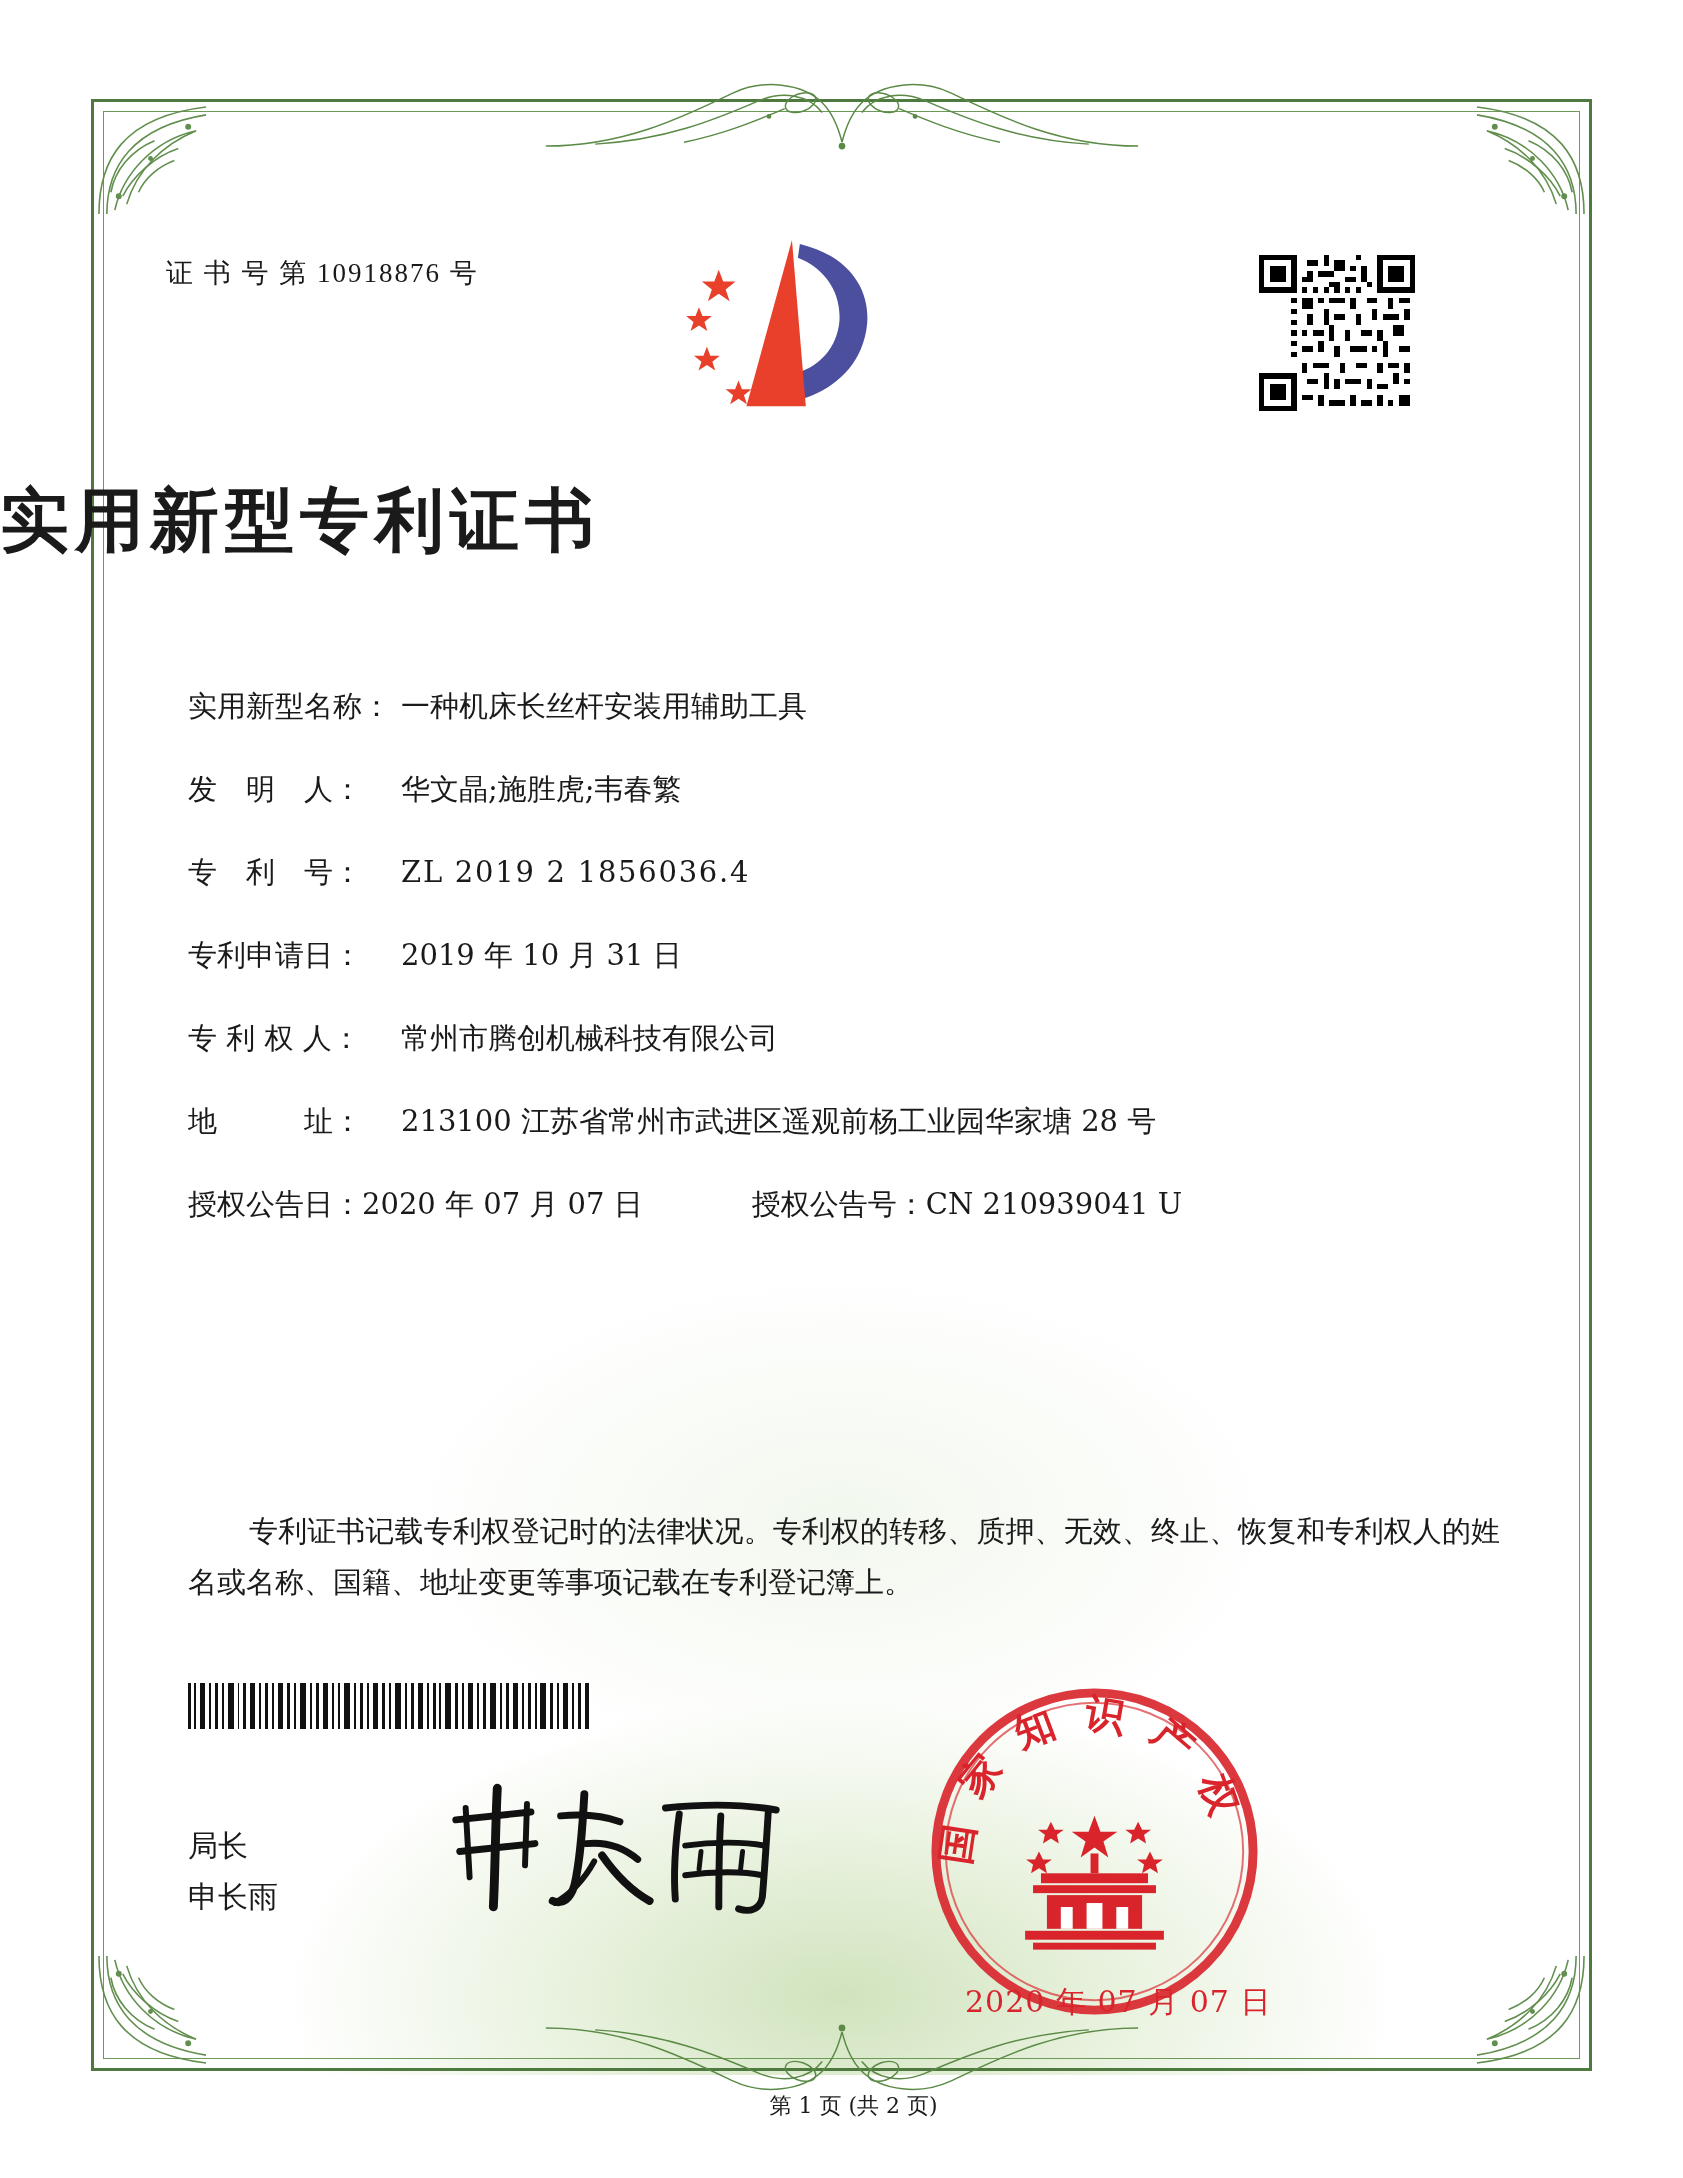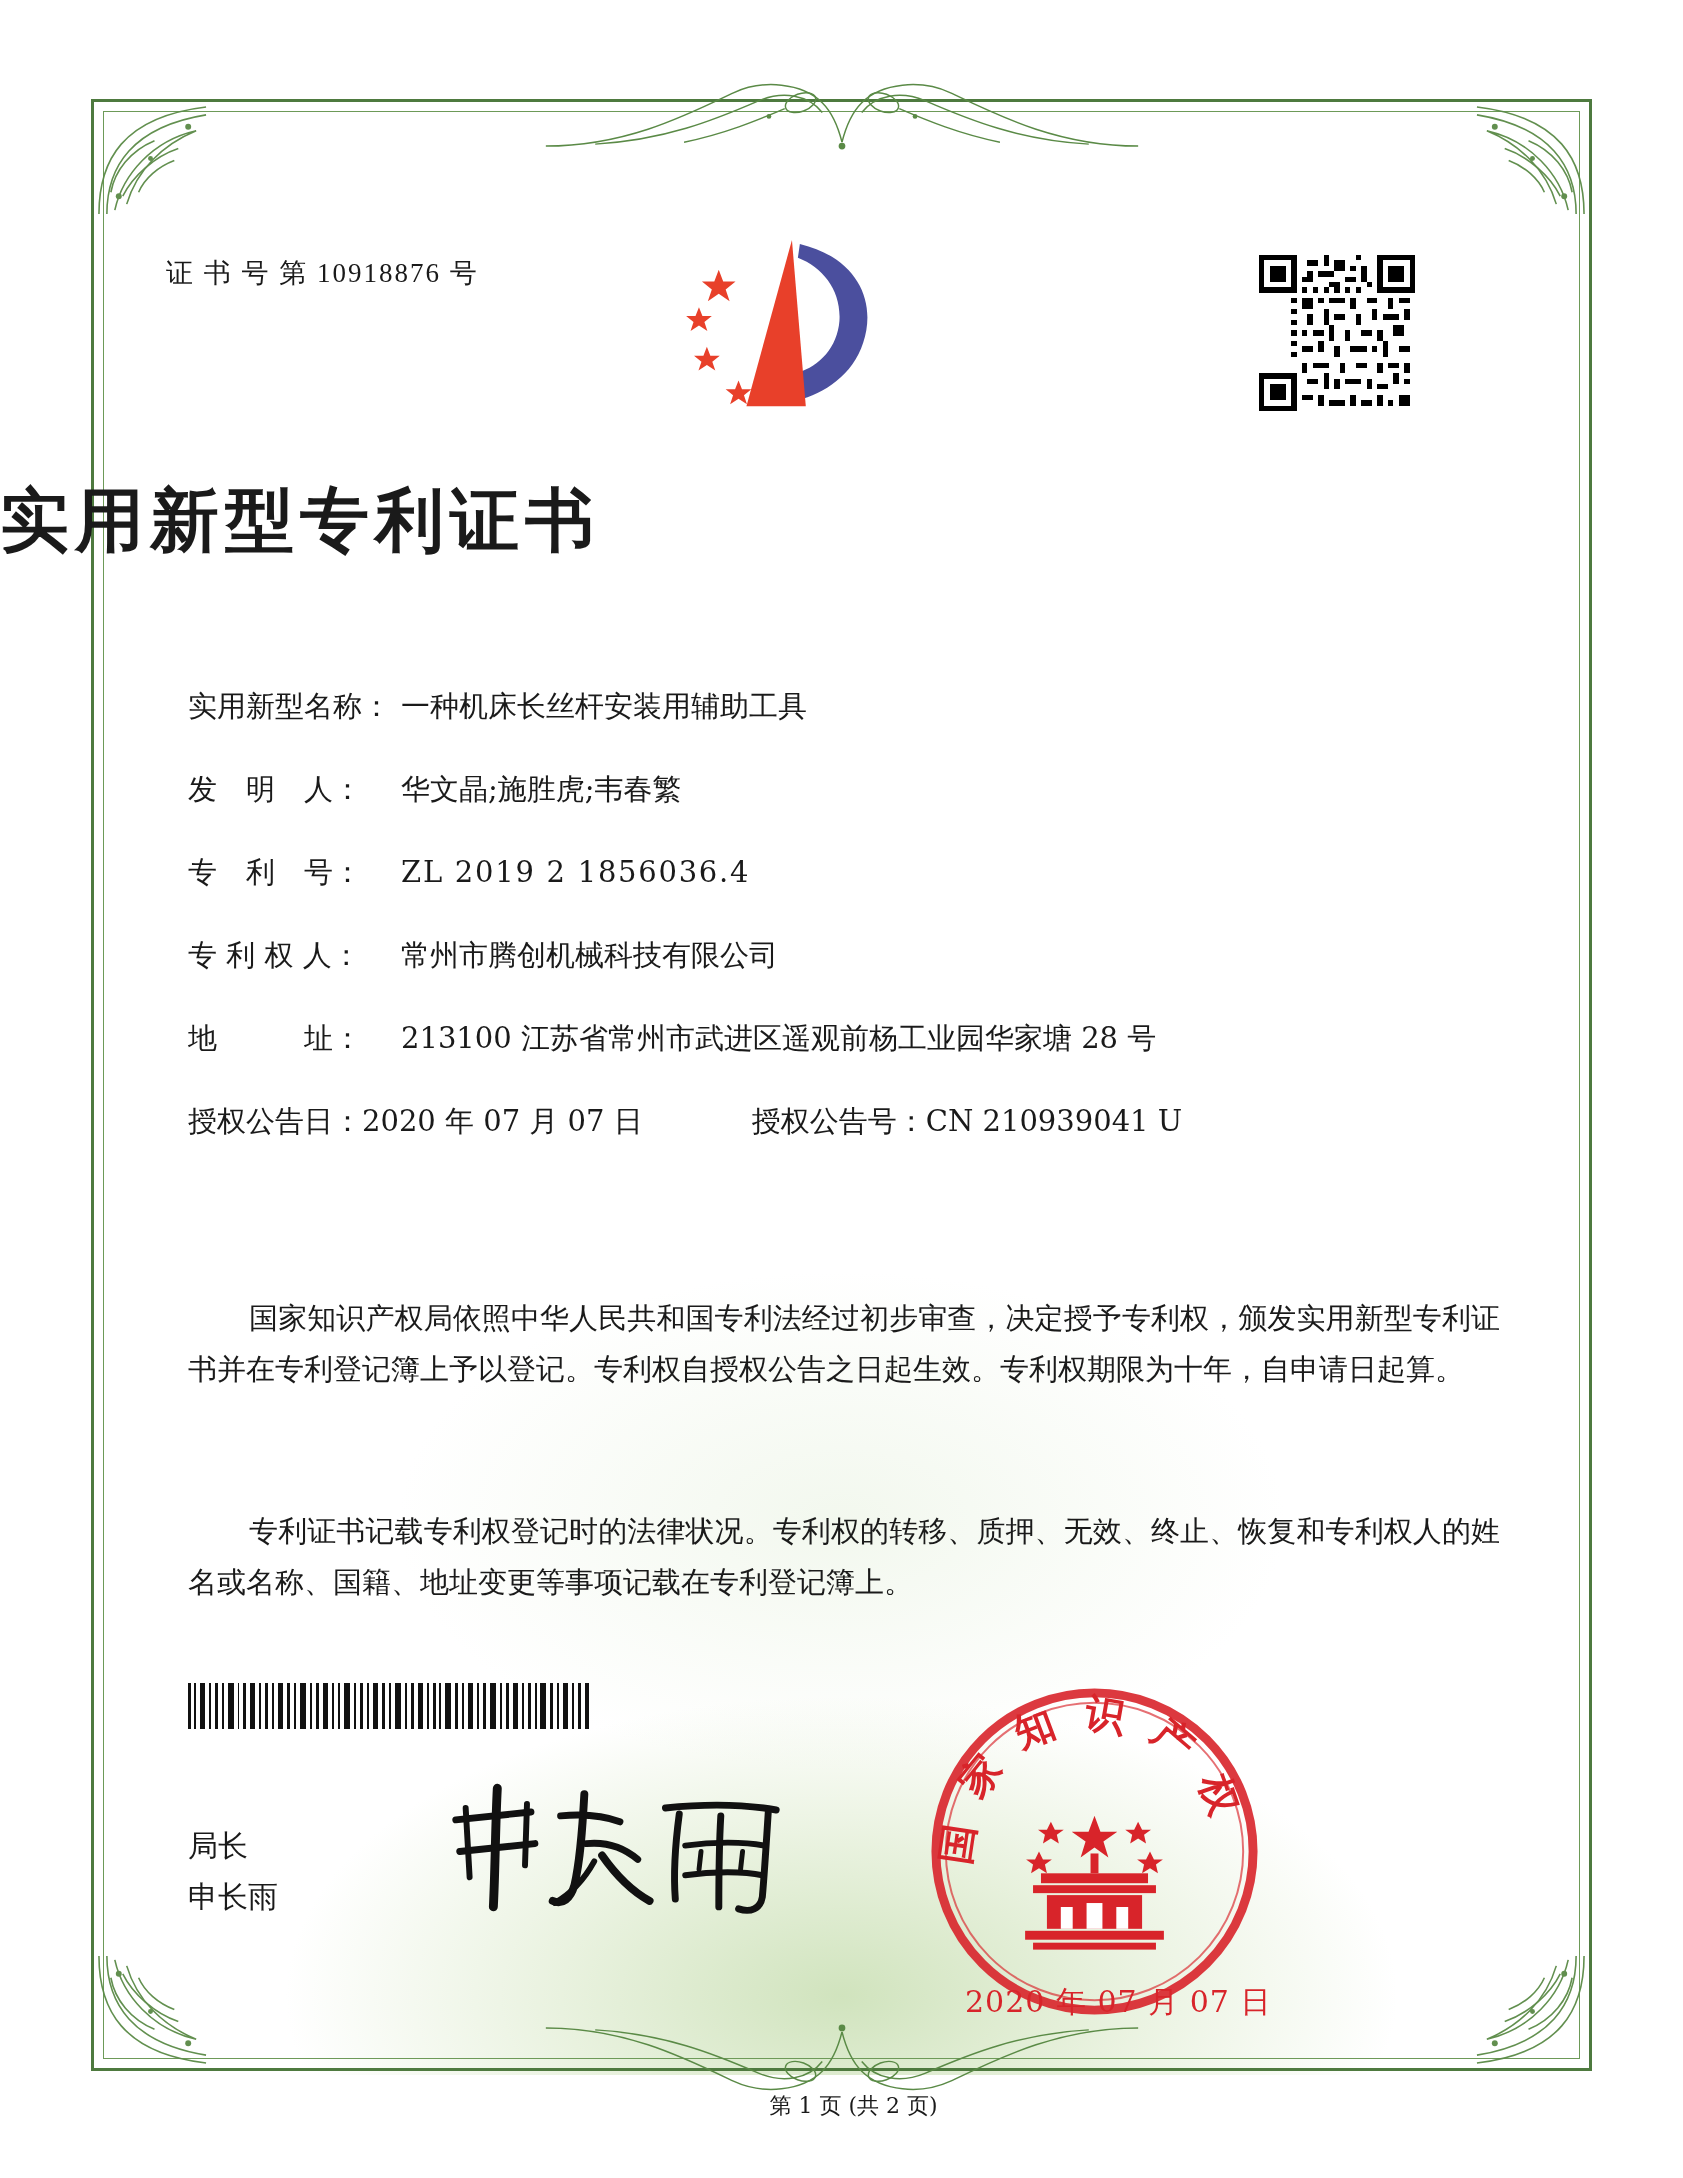--- a/index.html
+++ b/index.html
@@ -436,33 +436,33 @@
     <div class="frow">
       <span class="flabel w7">实用新型名称：</span><span class="fvalue">一种机床长丝杆安装用辅助工具</span>
     </div>
     <div class="frow">
       <span class="flabel w7">发　明　人：</span><span class="fvalue">华文晶;施胜虎;韦春繁</span>
     </div>
     <div class="frow">
       <span class="flabel w7">专　利　号：</span><span class="fvalue spaced">ZL 2019 2 1856036.4</span>
     </div>
     <div class="frow">
+      <span class="flabel w7">专利申请日：</span><span class="fvalue">2019 年 10 月 31 日</span>
+    </div>
+    <div class="frow">
       <span class="flabel w7">专 利 权 人：</span><span class="fvalue">常州市腾创机械科技有限公司</span>
     </div>
     <div class="frow">
       <span class="flabel w7">地　　　址：</span><span class="fvalue">213100 江苏省常州市武进区遥观前杨工业园华家塘 28 号</span>
     </div>
     <div class="frow pubrow">
       <span class="flabel">授权公告日：</span><span class="fvalue">2020 年 07 月 07 日</span><span class="flabel seg2">授权公告号：</span><span class="fvalue">CN 210939041 U</span>
     </div>
   </div>
 
-  <div class="para p1">
-    <span class="indent"></span><span>国家知识产权局依照中华人民共和国专利法经过初步审查，决定授予专利权，颁发实用新型专利证书并在专利登记簿上予以登记。专利权自授权公告之日起生效。专利权期限为十年，自申请日起算。</span>
-  </div>
   <div class="para p2">
     <span class="indent"></span><span>专利证书记载专利权登记时的法律状况。专利权的转移、质押、无效、终止、恢复和专利权人的姓名或名称、国籍、地址变更等事项记载在专利登记簿上。</span>
   </div>
 
   <div class="barcode">
     <svg width="401" height="46" viewBox="0 0 405 46" shape-rendering="crispEdges">
       <rect width="405" height="46" fill="none"></rect>
       <g fill="#111111">
         <rect x="0" y="0" width="3" height="46"></rect>
           <rect x="6" y="0" width="2" height="46"></rect>

